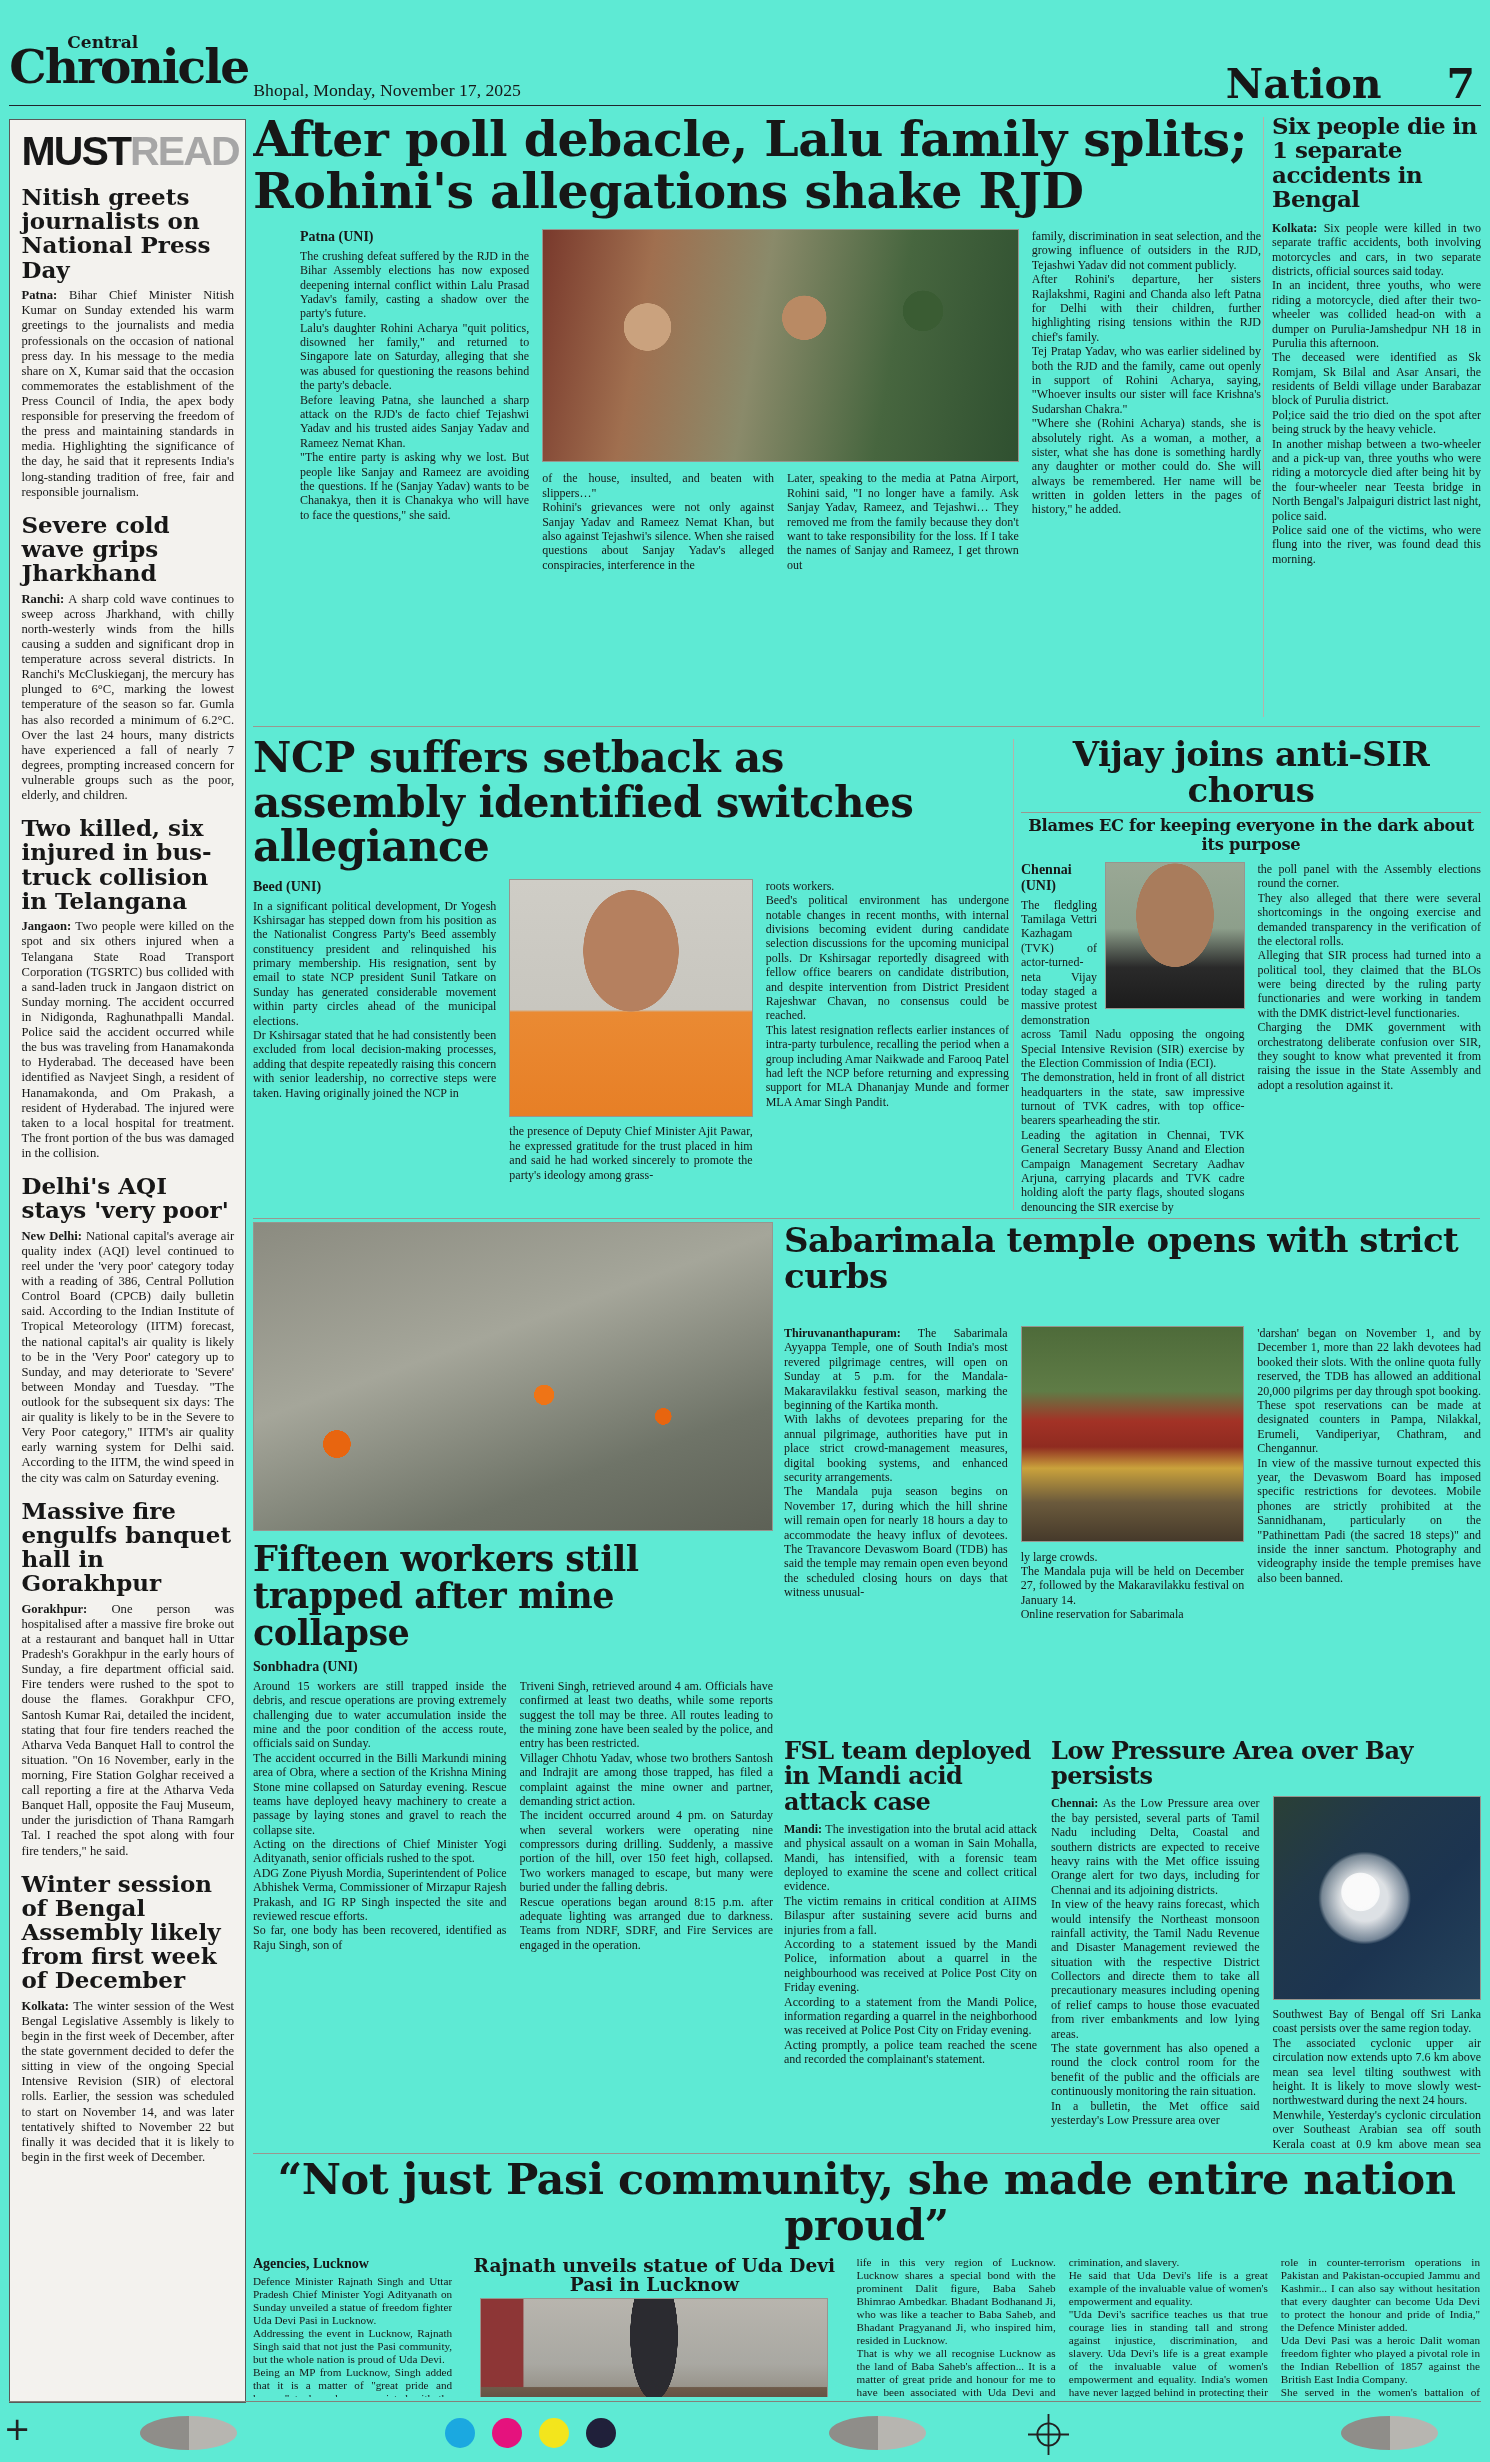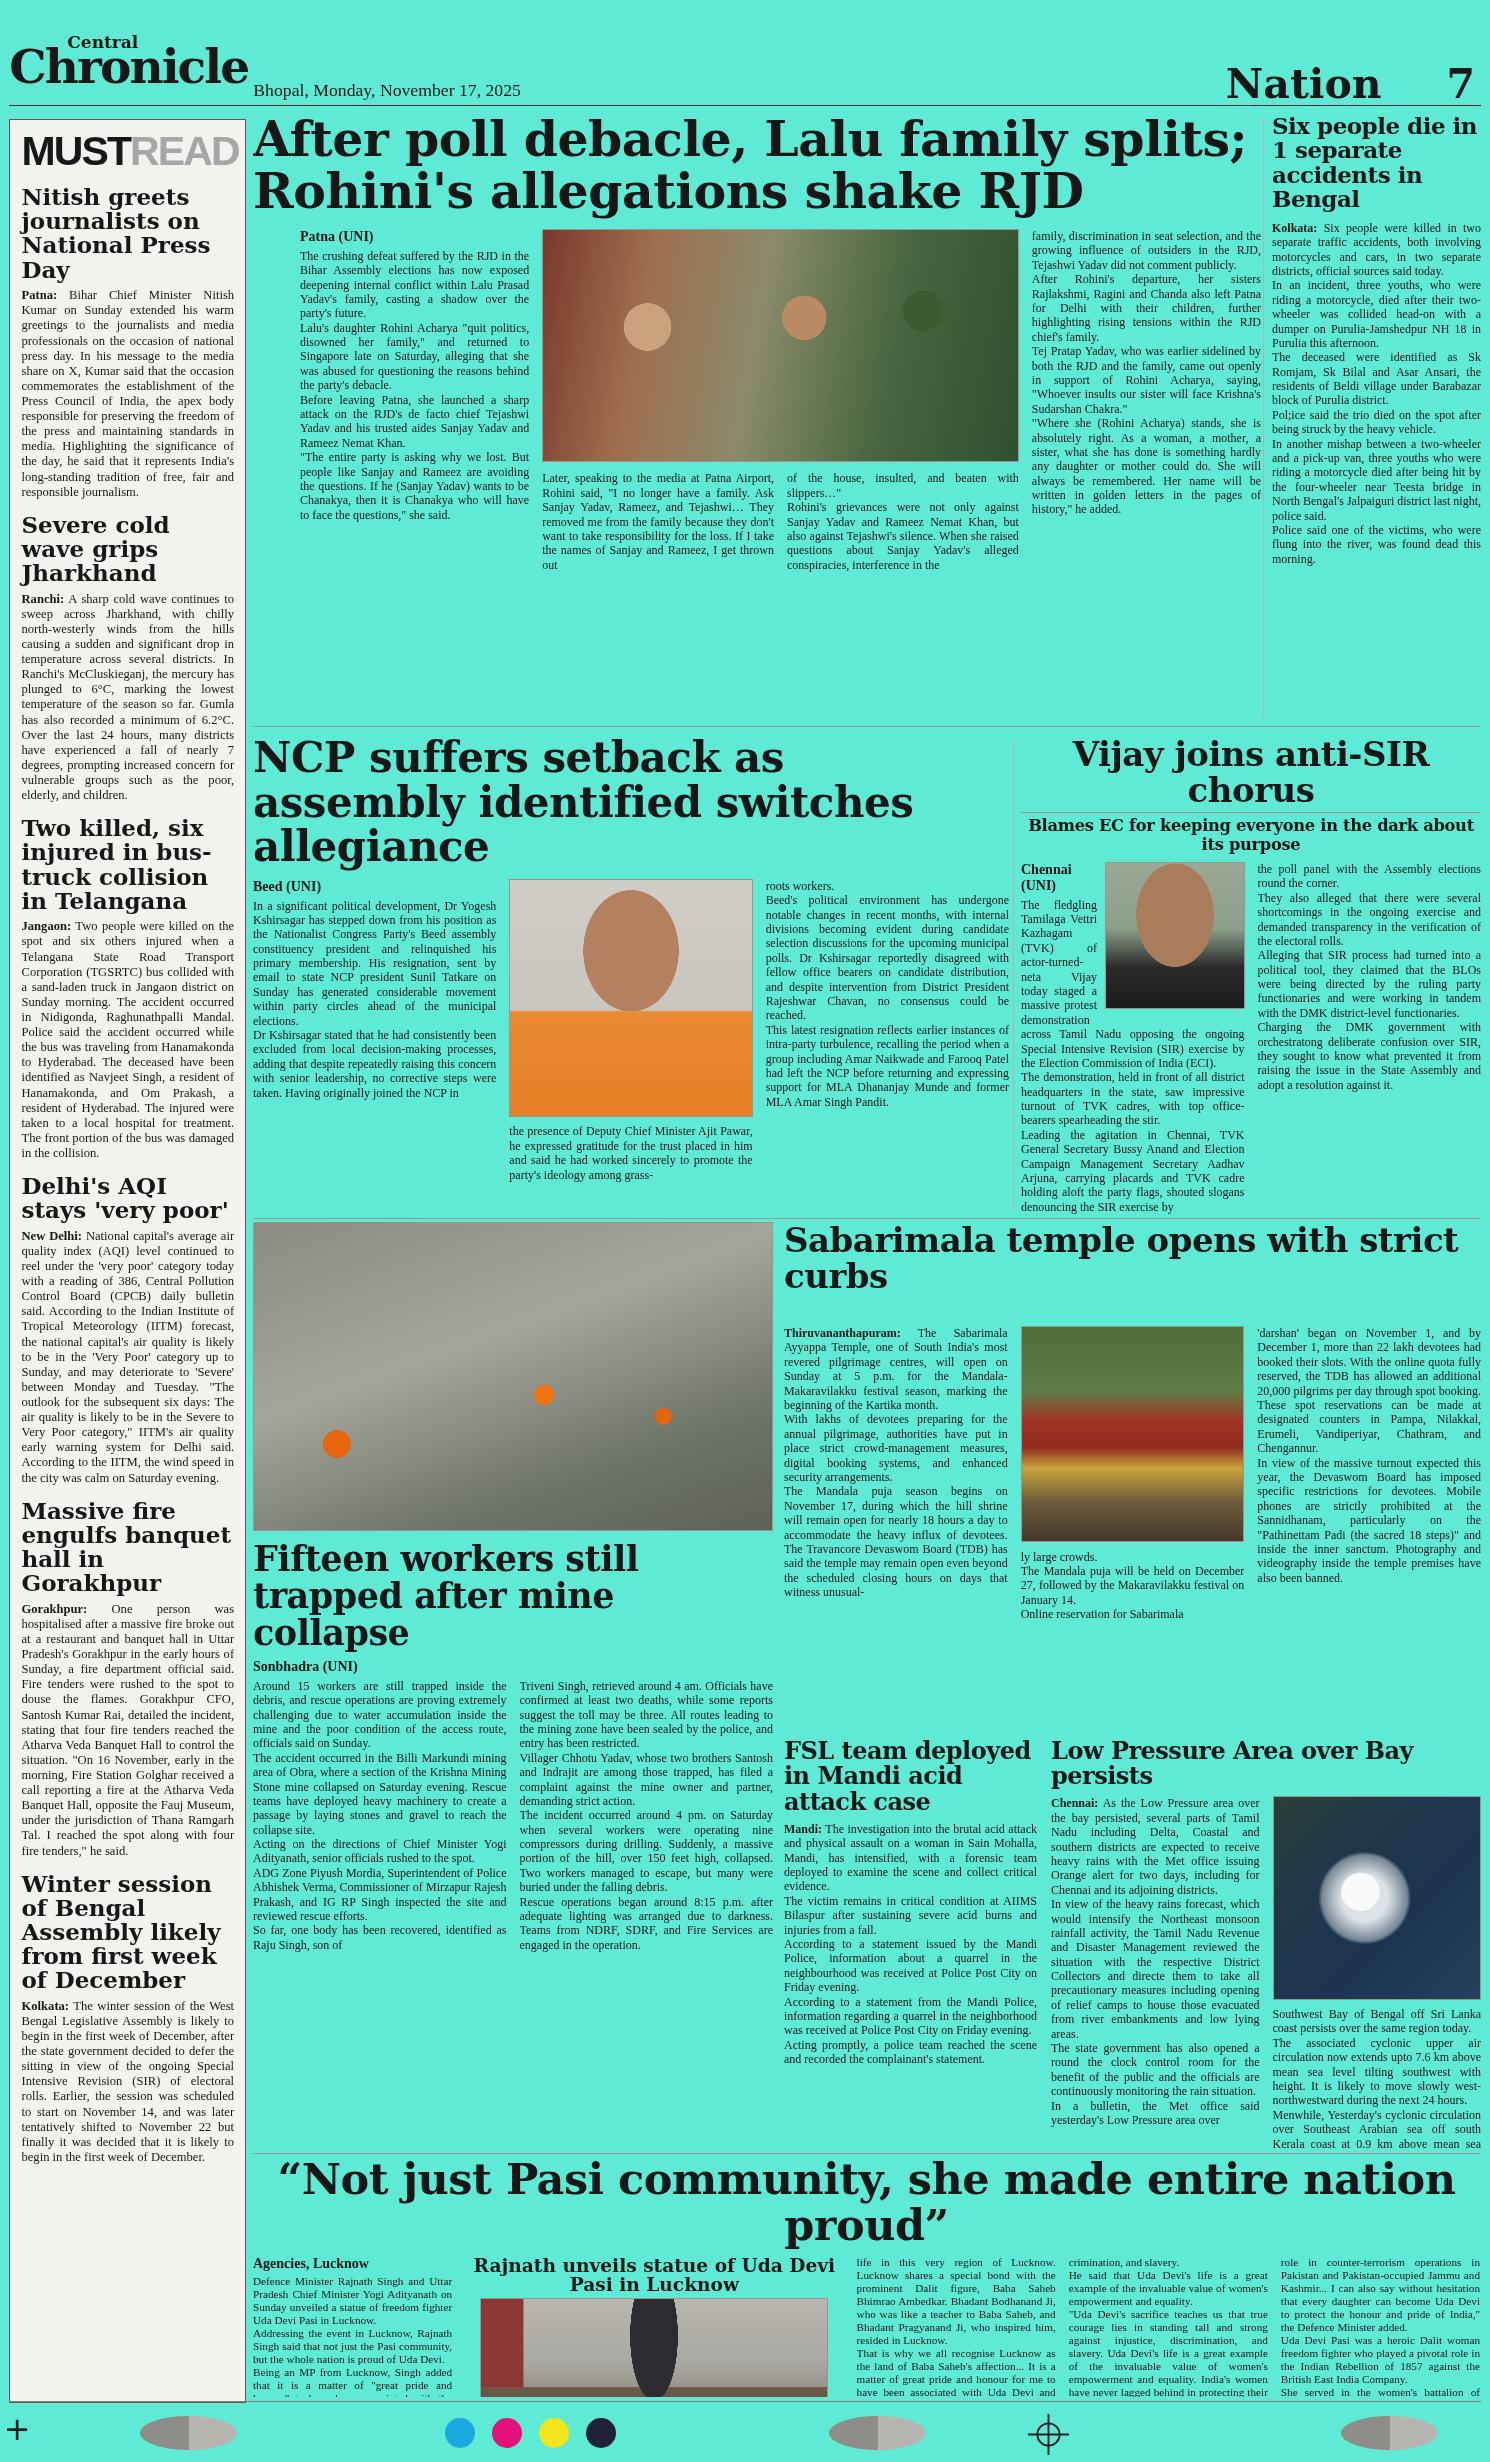--- a/index.html
+++ b/index.html
@@ -155,23 +155,23 @@
       <div class="col">
         <div class="by">Patna (UNI)</div>
         <div class="bd">The crushing defeat suffered by the RJD in the Bihar Assembly elections has now exposed deepening internal conflict within Lalu Prasad Yadav's family, casting a shadow over the party's future.
 Lalu's daughter Rohini Acharya "quit politics, disowned her family," and returned to Singapore late on Saturday, alleging that she was abused for questioning the reasons behind the party's debacle.
 Before leaving Patna, she launched a sharp attack on the RJD's de facto chief Tejashwi Yadav and his trusted aides Sanjay Yadav and Rameez Nemat Khan.
 "The entire party is asking why we lost. But people like Sanjay and Rameez are avoiding the questions. If he (Sanjay Yadav) wants to be Chanakya, then it is Chanakya who will have to face the questions," she said.</div>
       </div>
       <div class="lead-mid">
         <div class="ph ph-rjd"></div>
         <div class="subcols">
-          <div class="col bd">Later, speaking to the media at Patna Airport, Rohini said, "I no longer have a family. Ask Sanjay Yadav, Rameez, and Tejashwi… They removed me from the family because they don't want to take responsibility for the loss. If I take the names of Sanjay and Rameez, I get thrown out</div>
           <div class="col bd">of the house, insulted, and beaten with slippers…"
 Rohini's grievances were not only against Sanjay Yadav and Rameez Nemat Khan, but also against Tejashwi's silence. When she raised questions about Sanjay Yadav's alleged conspiracies, interference in the</div>
+          <div class="col bd">Later, speaking to the media at Patna Airport, Rohini said, "I no longer have a family. Ask Sanjay Yadav, Rameez, and Tejashwi… They removed me from the family because they don't want to take responsibility for the loss. If I take the names of Sanjay and Rameez, I get thrown out</div>
         </div>
       </div>
       <div class="col bd">family, discrimination in seat selection, and the growing influence of outsiders in the RJD, Tejashwi Yadav did not comment publicly.
 After Rohini's departure, her sisters Rajlakshmi, Ragini and Chanda also left Patna for Delhi with their children, further highlighting rising tensions within the RJD chief's family.
 Tej Pratap Yadav, who was earlier sidelined by both the RJD and the family, came out openly in support of Rohini Acharya, saying, "Whoever insults our sister will face Krishna's Sudarshan Chakra."
 "Where she (Rohini Acharya) stands, she is absolutely right. As a woman, a mother, a sister, what she has done is something hardly any daughter or mother could do. She will always be remembered. Her name will be written in golden letters in the pages of history," he added.</div>
     </div>
   </div>
 
   <div class="bengal">

